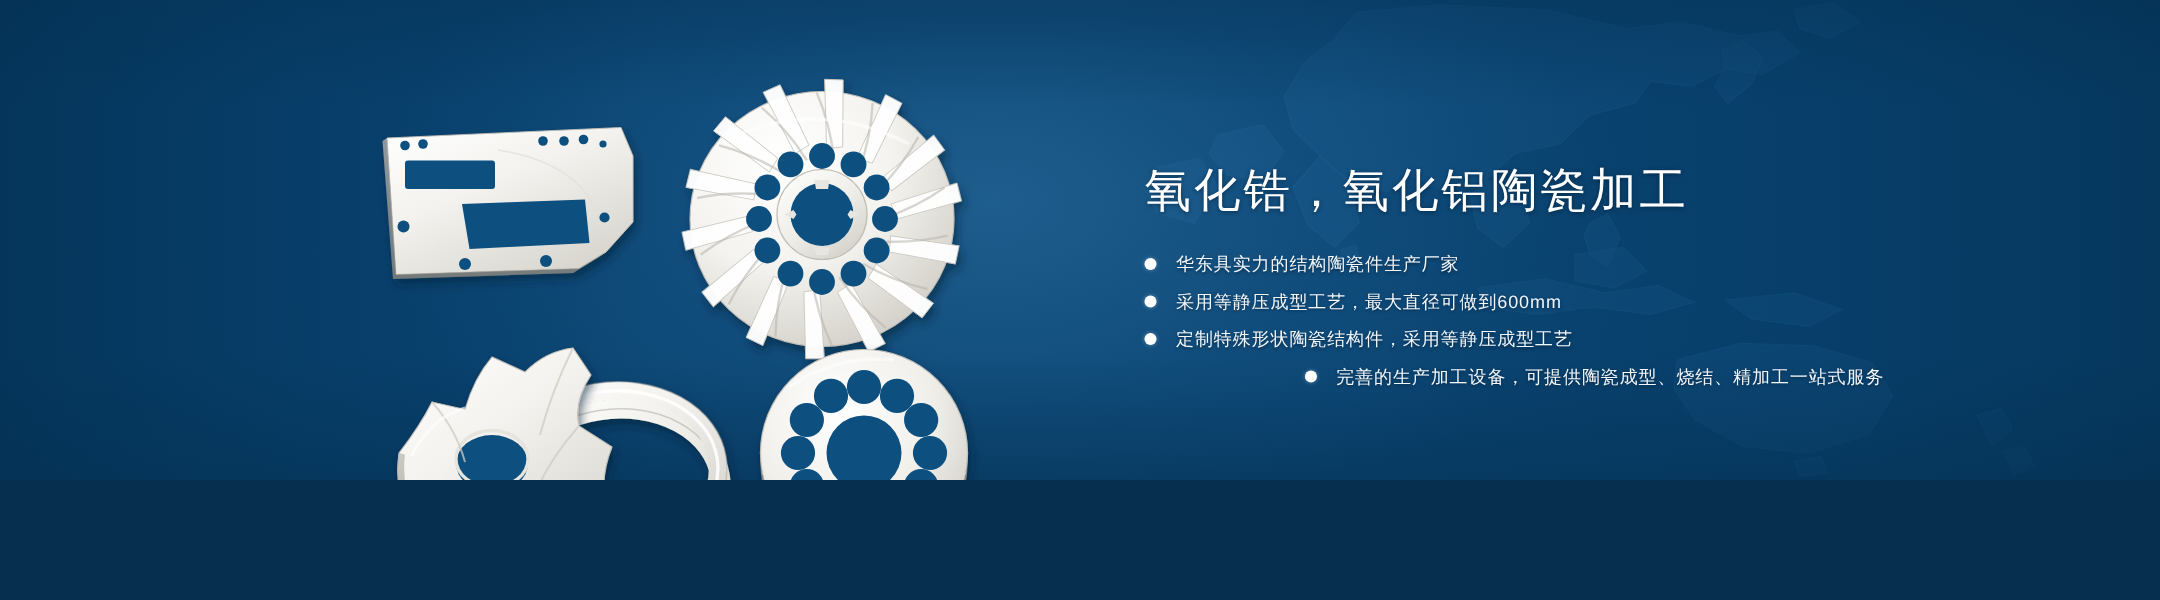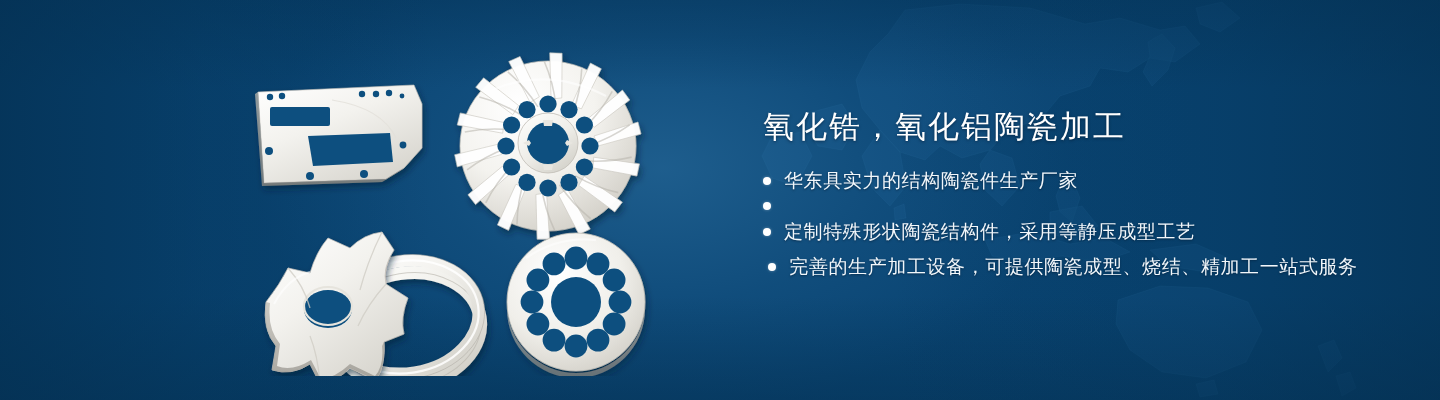--- a/index.html
+++ b/index.html
@@ -7,21 +7,21 @@
     padding: 0;
     background: #062f4f;
   }
   body {
     font-family: "Liberation Sans", "DejaVu Sans", sans-serif;
   }
 
   #banner {
     position: relative;
     width: 1440px;
-    height: 400px;
+    height: 320px;
     overflow: hidden;
     background: #06446e;
   }
 
   
   .bg-base {
     position: absolute;
     inset: 0;
     background: #084371;
   }
@@ -103,21 +103,21 @@
     width: 8px;
     height: 8px;
     border-radius: 50%;
     background: #ffffff;
     flex: 0 0 auto;
     margin-right: 13px;
     box-shadow: 0 0 3px rgba(255,255,255,0.35);
   }
   .bullet-text {
     color: #f2f7fb;
-    font-size: 19px;
+    font-size: 12px;
     line-height: 1.35;
     letter-spacing: 0.6px;
     text-shadow: 0 1px 2px rgba(0,18,36,0.5);
   }
 </style>
 </head>
 <body>
 
 <div id="banner">
 
@@ -416,20 +416,21 @@
   <div class="copy">
     <h1 class="headline">氧化锆，氧化铝陶瓷加工</h1>
 
     <ul class="bullets">
       <li class="bullet">
         <span class="dot"></span>
         <span class="bullet-text">华东具实力的结构陶瓷件生产厂家</span>
       </li>
       <li class="bullet">
         <span class="dot"></span>
+        <span class="bullet-text">采用等静压成型工艺，最大直径可做到600mm</span>
       </li>
       <li class="bullet">
         <span class="dot"></span>
         <span class="bullet-text">定制特殊形状陶瓷结构件，采用等静压成型工艺</span>
       </li>
       <li class="bullet">
         <span class="dot"></span>
         <span class="bullet-text">完善的生产加工设备，可提供陶瓷成型、烧结、精加工一站式服务</span>
       </li>
     </ul>

